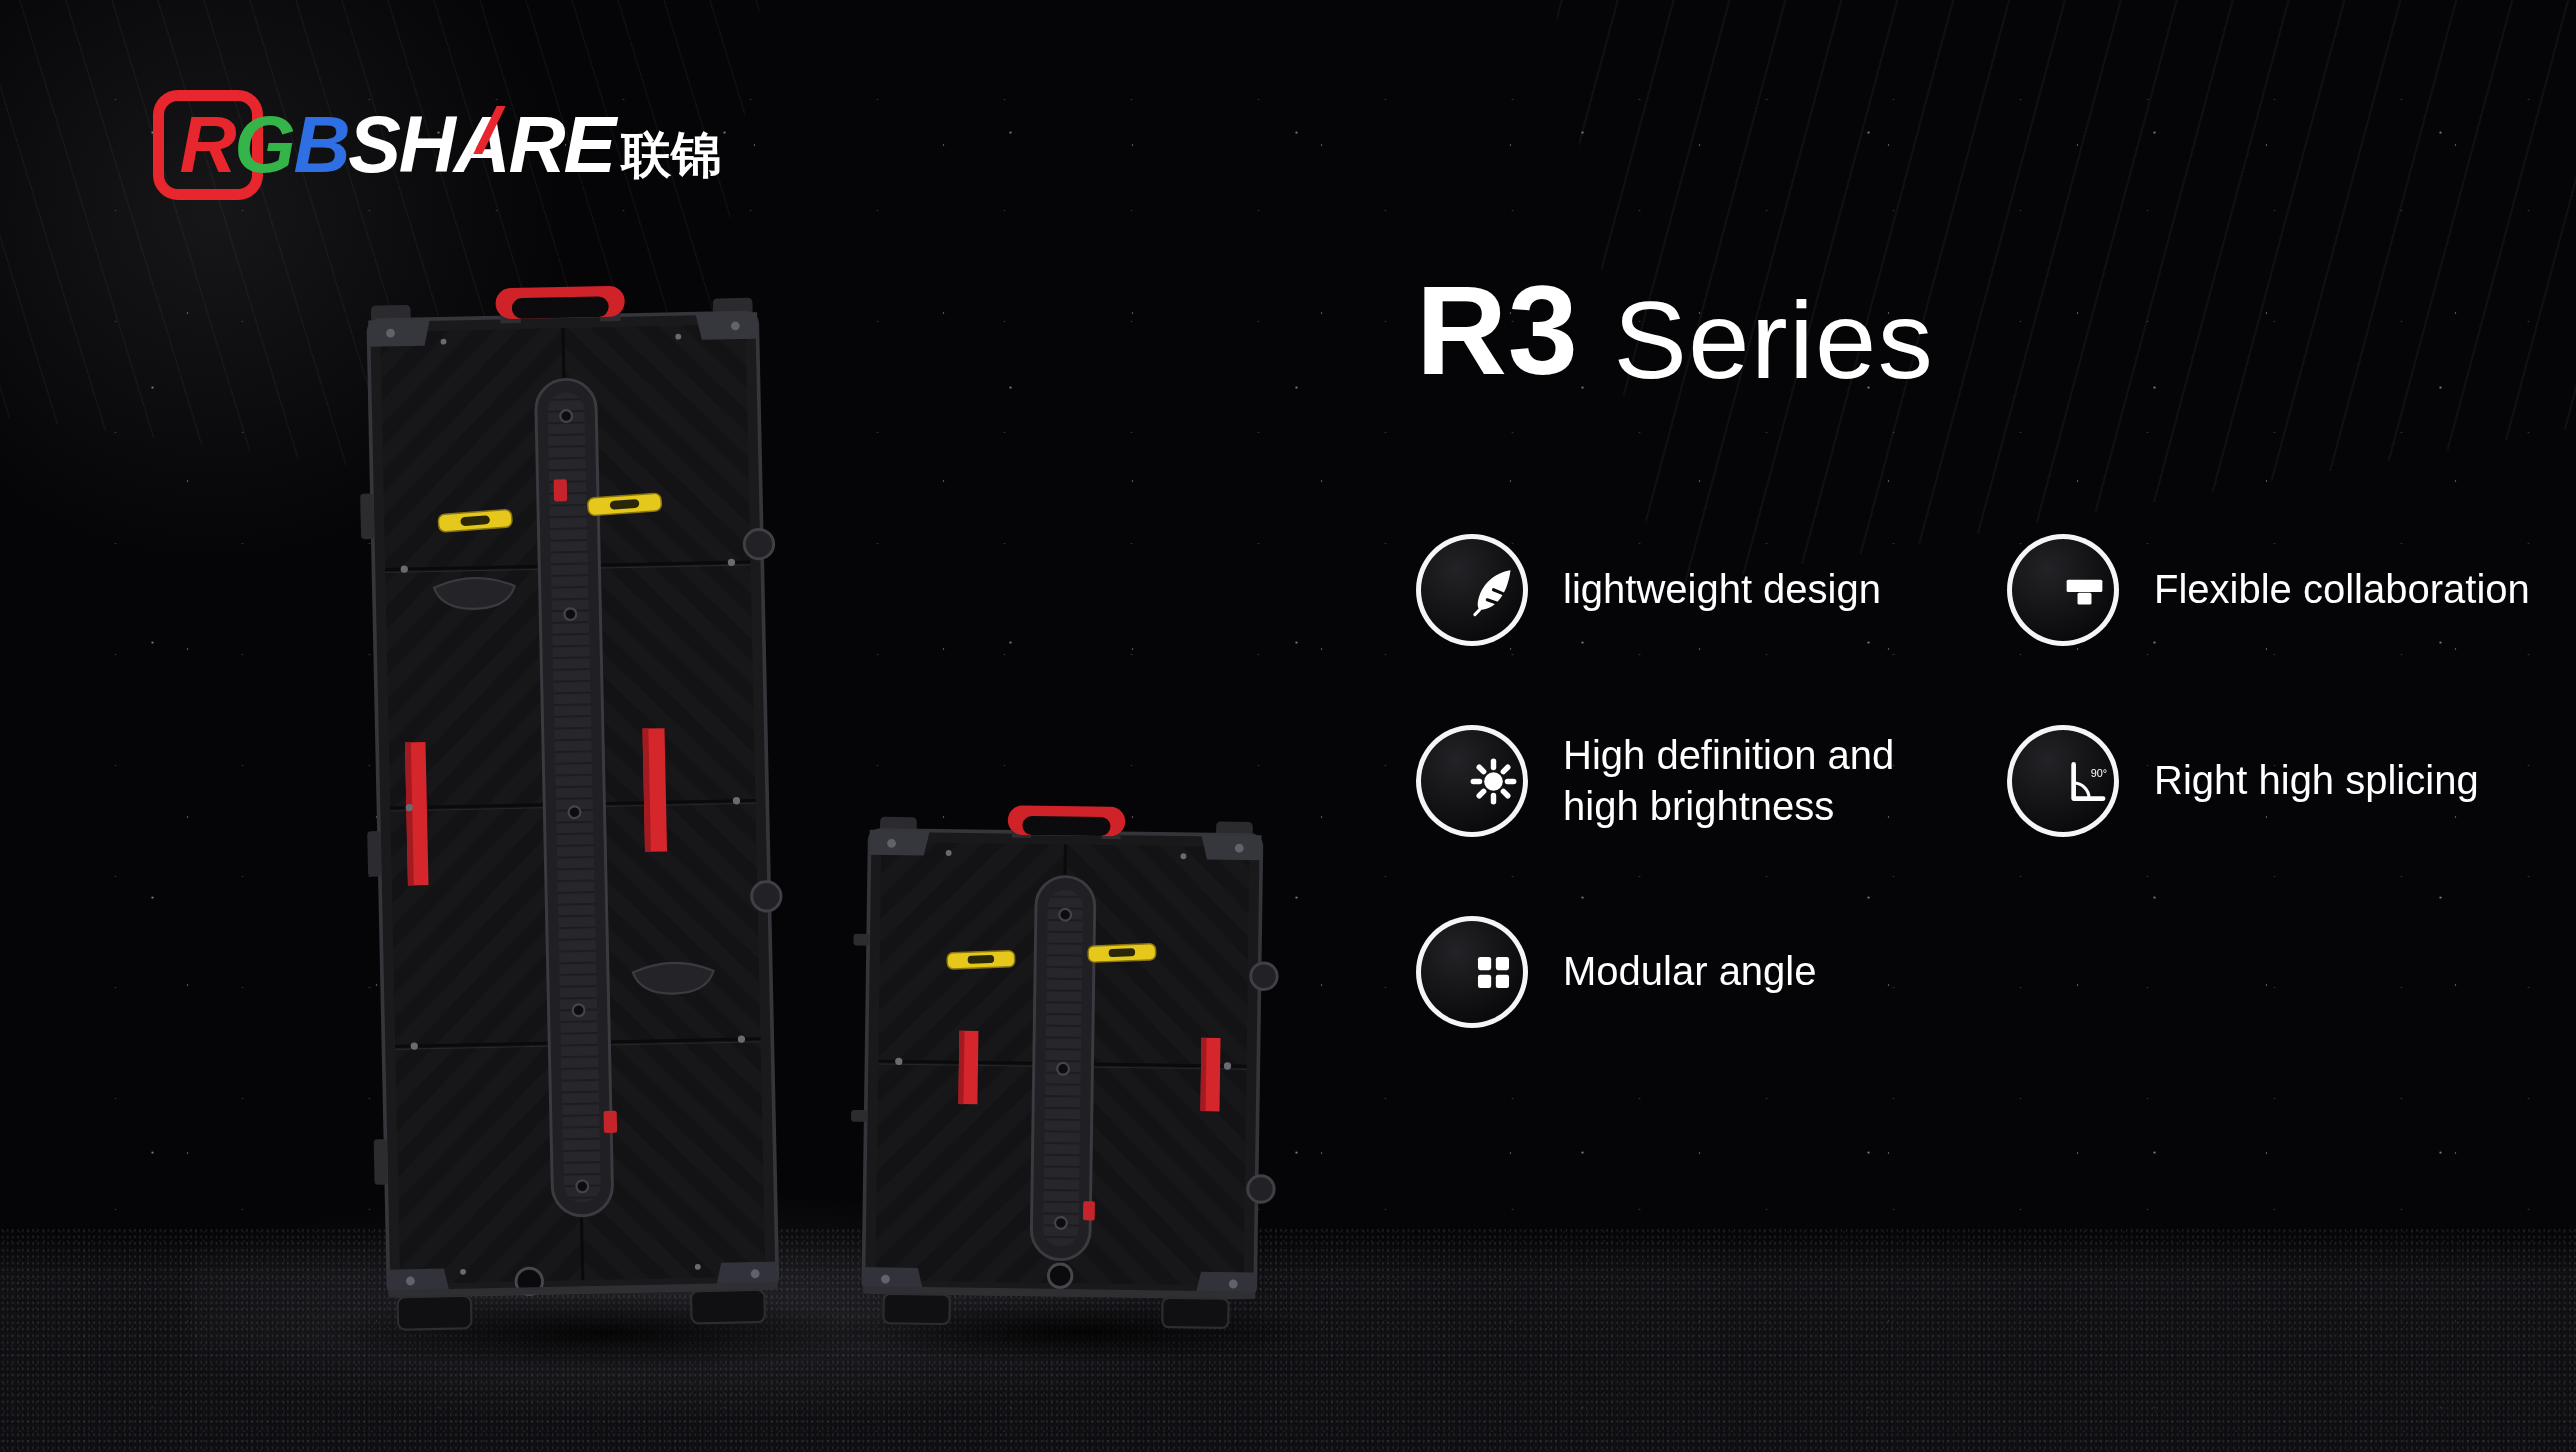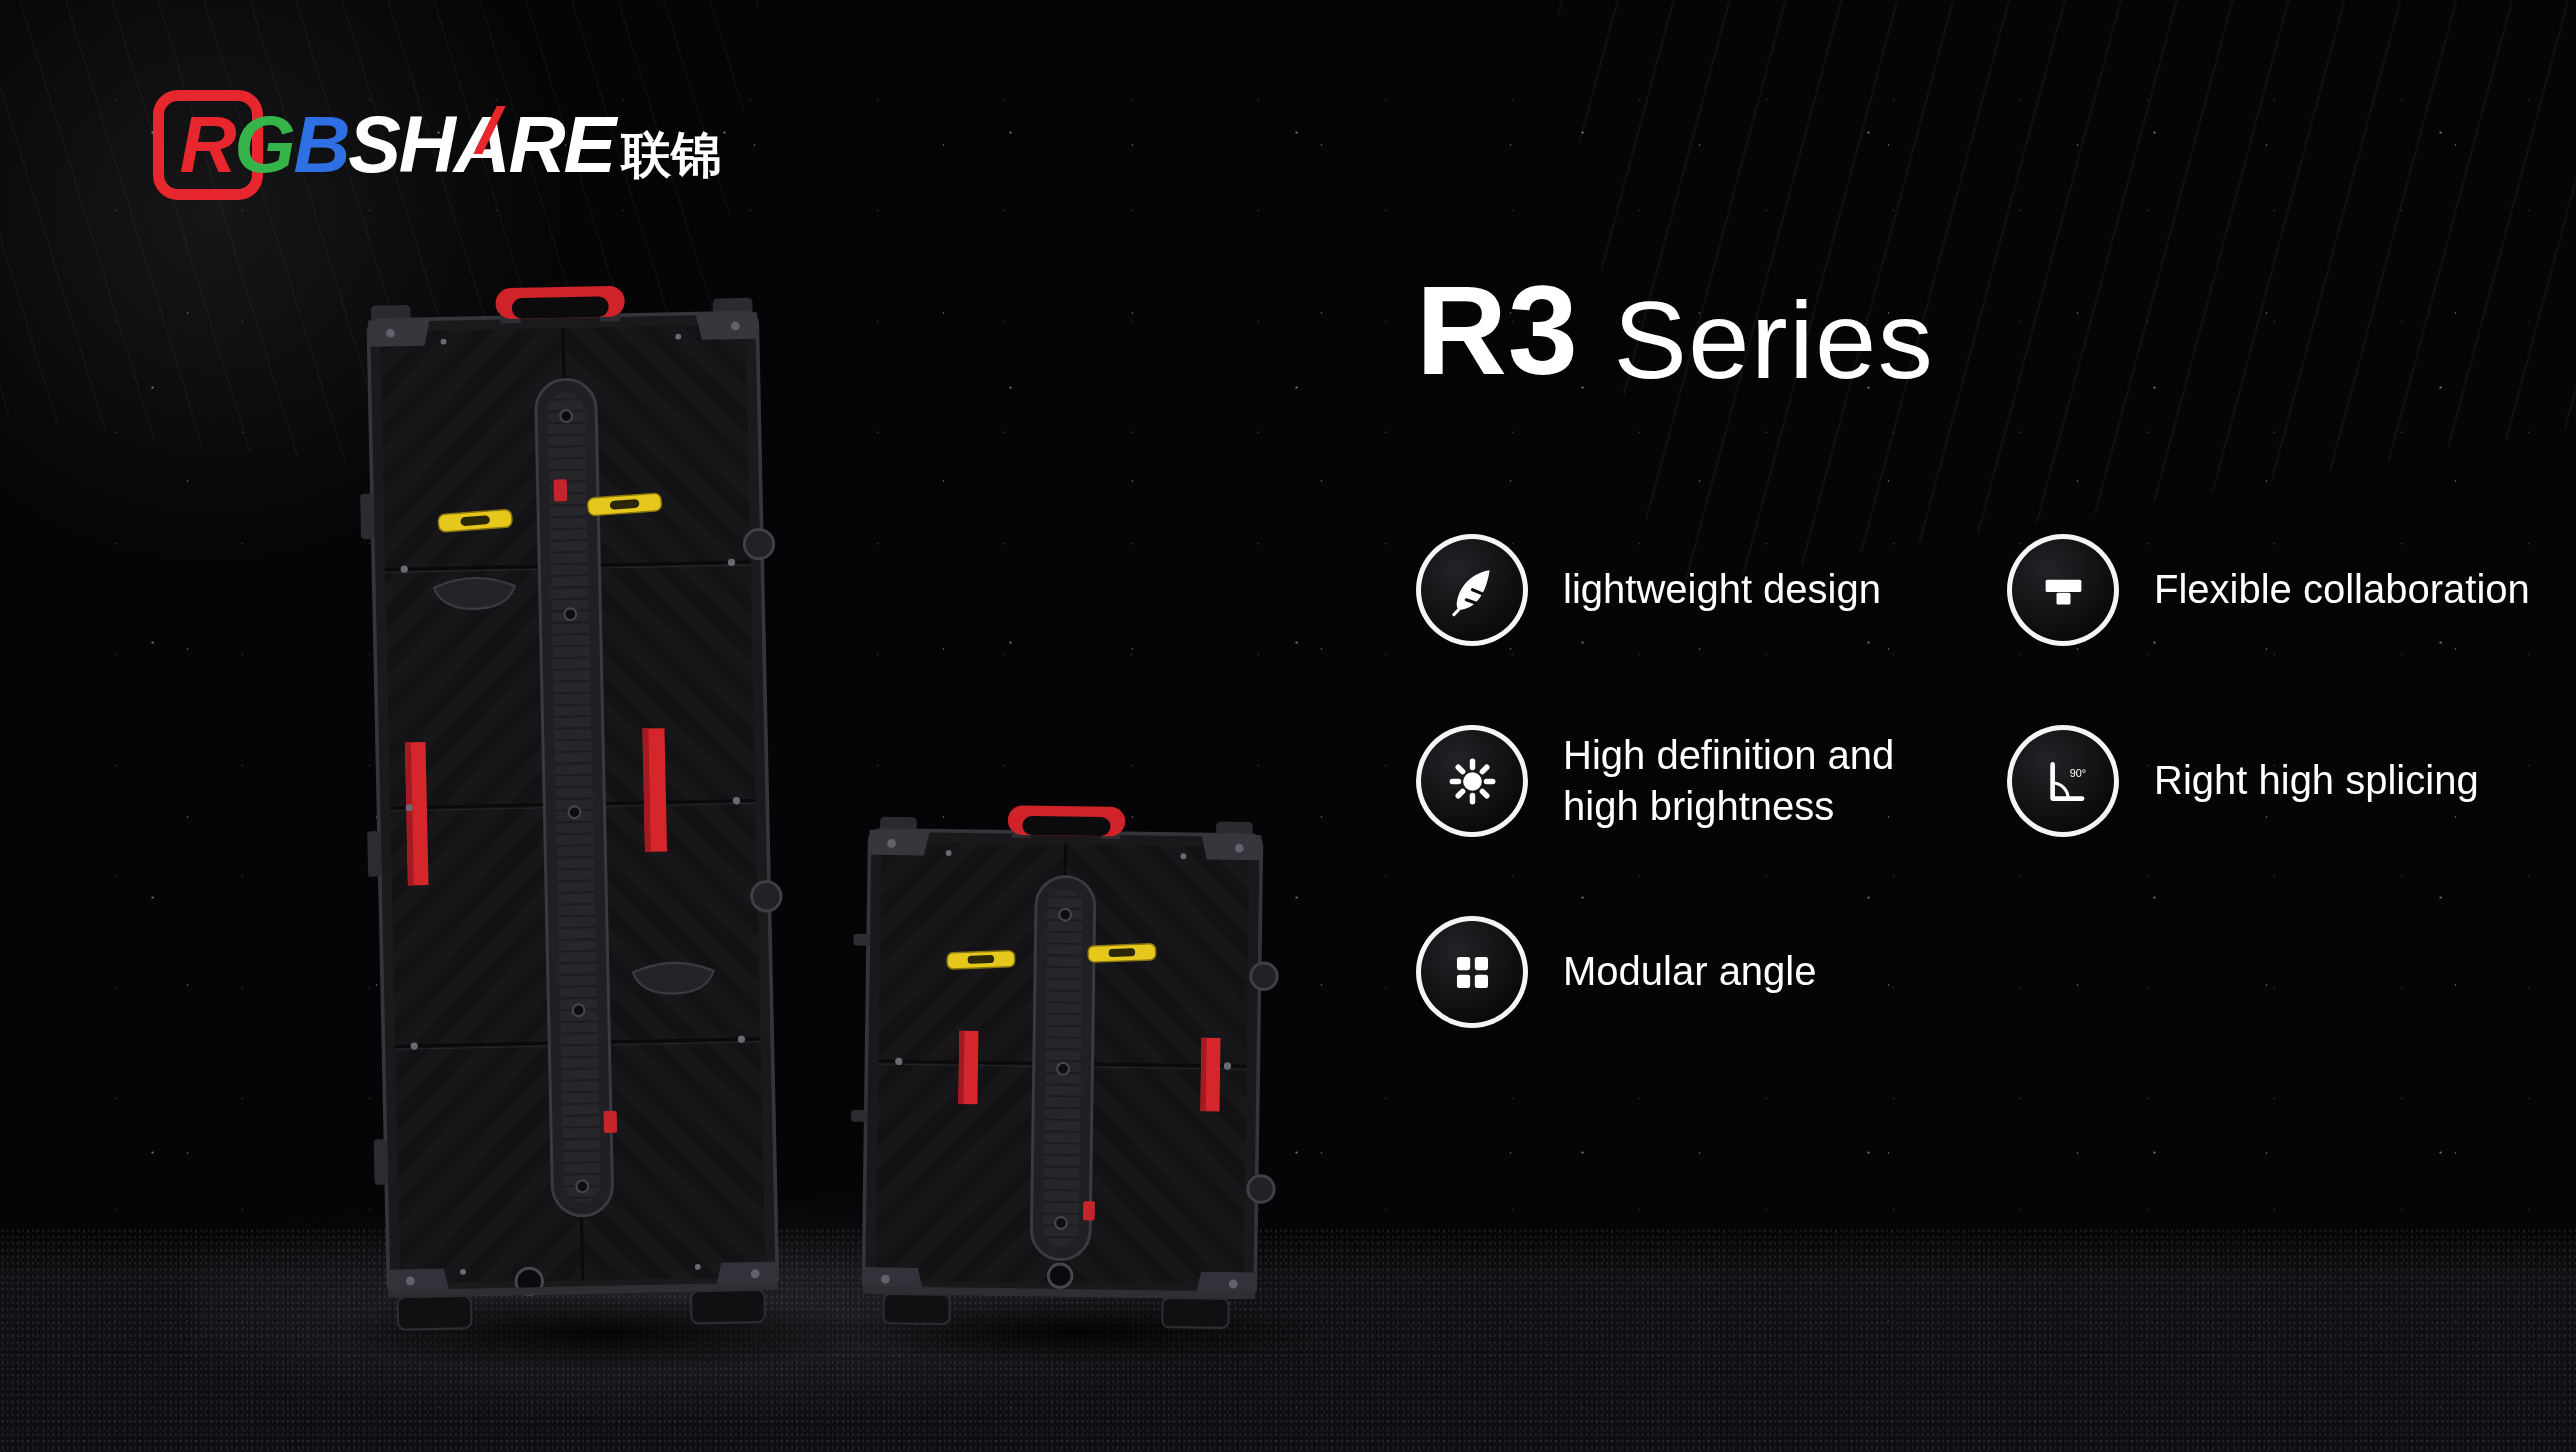--- a/index.html
+++ b/index.html
@@ -89,21 +89,21 @@
 
   .features{
     position:absolute;left:1416px;top:526px;
     display:grid;grid-template-columns:591px auto;row-gap:79px;margin-top:8px;
   }
   .feature{display:flex;align-items:center;gap:35px;}
   .icon-circle{
     flex:0 0 auto;width:112px;height:112px;border-radius:50%;box-sizing:border-box;
     border:5.1px solid rgba(255,255,255,0.96);
     background:radial-gradient(circle at 35% 30%, #232327, #0a0a0c 75%);
-    display:flex;align-items:center;justify-content:center;
+    display:flex;align-items:center;justify-content:flex-end;
   }
   .feature-label{font-size:40px;font-weight:400;color:#ffffff;line-height:1.28;}
   .feature-label.wrap2{display:inline-block;max-width:411px;}
 
   
   .panel-large{position:absolute;left:336px;top:269px;width:499px;height:1086px;}
   .panel-small{position:absolute;left:828px;top:790px;width:470px;height:565px;}
 </style>
 </head>
 <body>

